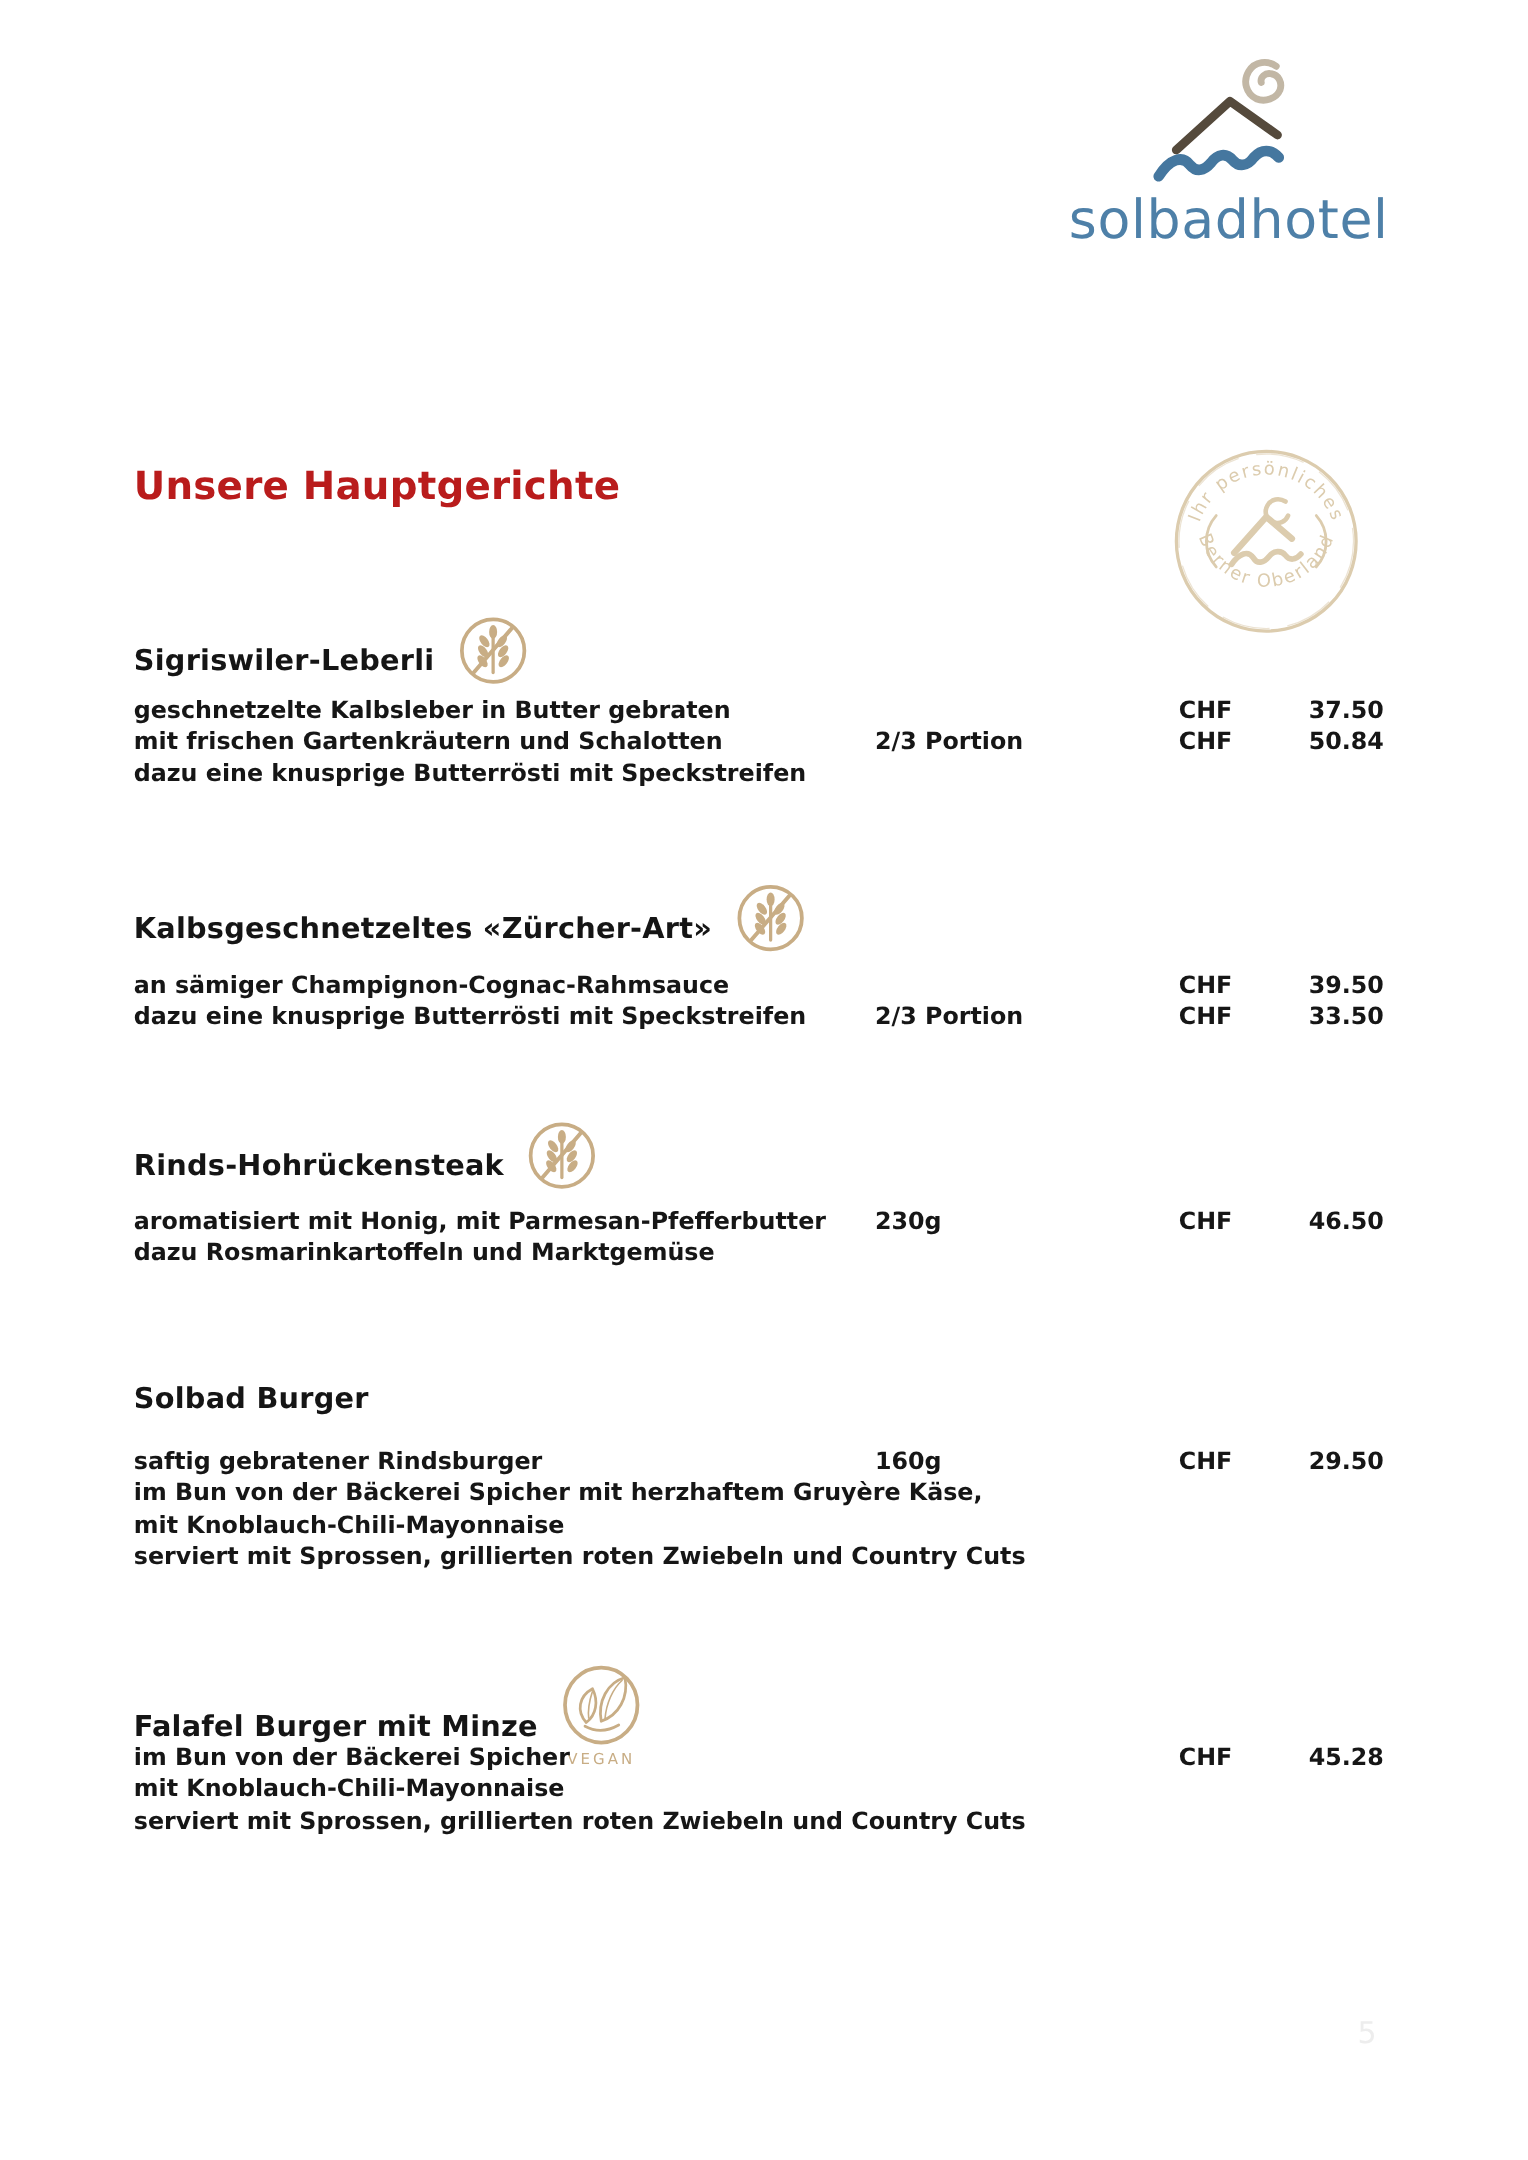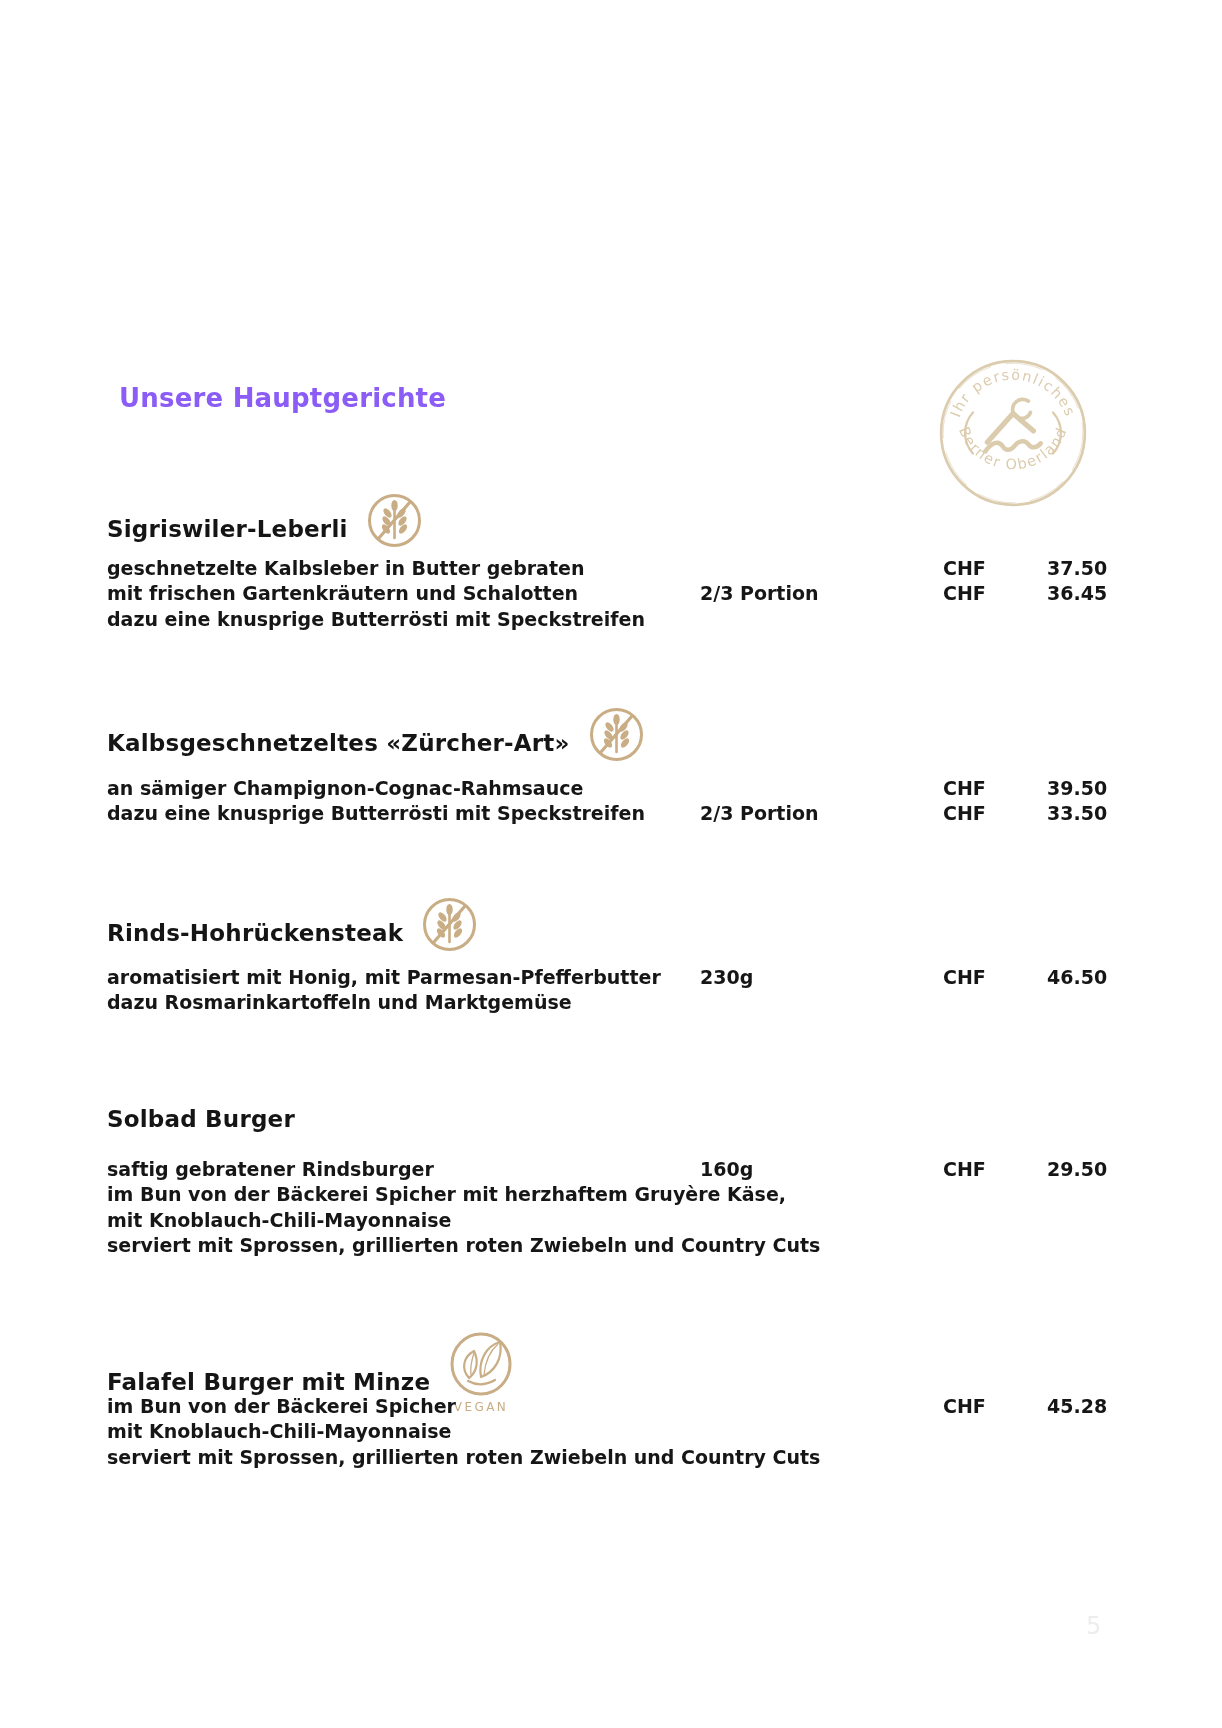--- a/index.html
+++ b/index.html
@@ -6,22 +6,22 @@
   .page{
     position:relative;width:1222px;height:1728px;background:#ffffff;
     font-family:"DejaVu Sans","Liberation Sans",sans-serif;color:#141414;overflow:hidden;
   }
   
   .logo{position:absolute;left:853px;top:40px;width:262px;height:162px;}
   
   .stamp{position:absolute;left:936px;top:356px;width:154px;height:154px;}
   
   .page-title{
-    position:absolute;left:107px;top:371px;margin:12px;
-    font-size:26px;font-weight:700;color:#8b5cf6;letter-spacing:.2px;white-space:nowrap;
+    position:absolute;left:107px;top:371px;margin:0;
+    font-size:31px;font-weight:700;color:#b91c1c;letter-spacing:.2px;white-space:nowrap;
   }
   
   .item{position:absolute;left:107px;width:1000px;}
   .item-head{display:flex;align-items:center;}
   .item-name{
     margin:0;font-size:23px;font-weight:700;color:#151515;
     letter-spacing:.2px;white-space:nowrap;line-height:30px;
   }
   .with-icon .item-name{margin-top:13px;}
   .head-icon{margin-left:18px;flex:0 0 auto;}
@@ -35,20 +35,32 @@
   
   .page-number{
     position:absolute;left:1086px;top:1612px;font-size:24px;color:#EDEDED;
   }
 </style>
 </head>
 <body>
 
 <div class="page">
 
+  <div class="logo">
+    <svg width="262" height="162" viewBox="0 0 262 162">
+
+      <path d="M 88 80 L 131 41 L 169 68" fill="none" stroke="#554A3C" stroke-width="7" stroke-linecap="round" stroke-linejoin="round"></path>
+
+      <path d="M 168 13 c -7 -5 -17 -4 -22 4 c -5 8 -2 18 6 22 c 7 3 16 0 19 -7 c 2 -6 -1 -12 -7 -13 c -5 -1 -9 3 -8 7" fill="none" stroke="#C2B7A5" stroke-width="5.5" stroke-linecap="round"></path>
+
+      <path d="M 74 101 c 9 -14 19 -17 25 -9 c 5 6 11 5 17 -2 c 5 -7 12 -8 17 -2 c 5 6 12 5 17 -2 c 6 -7 14 -7 20 0" fill="none" stroke="#45779F" stroke-width="8.5" stroke-linecap="round"></path>
+
+      <text x="2" y="150" font-size="43" letter-spacing="0.5" fill="#4E80A8" font-family="DejaVu Sans, Liberation Sans, sans-serif">solbadhotel</text>
+    </svg>
+  </div>
 
   <div class="stamp">
     <svg width="154" height="154" viewBox="0 0 150 150">
       <defs>
         <path id="stampTop" d="M 20 78 A 55 55 0 0 1 130 78"></path>
         <path id="stampBottom" d="M 22 70 A 55 55 0 0 0 128 70"></path>
       </defs>
       <circle cx="75" cy="75" r="70" fill="none" stroke="#DCCCAE" stroke-width="2.6"></circle>
       <circle cx="75" cy="75" r="68" fill="none" stroke="#DCCCAE" stroke-width="1" opacity="0.55" stroke-dasharray="38 14"></circle>
 
@@ -94,21 +106,21 @@
       <div class="line">
         <span class="cell-desc">geschnetzelte Kalbsleber in Butter gebraten</span>
         <span class="cell-portion"></span>
         <span class="cell-cur">CHF</span>
         <span class="cell-price">37.50</span>
       </div>
       <div class="line">
         <span class="cell-desc">mit frischen Gartenkräutern und Schalotten</span>
         <span class="cell-portion">2/3 Portion</span>
         <span class="cell-cur">CHF</span>
-        <span class="cell-price">36.45</span>
+        <span class="cell-price">50.84</span>
       </div>
       <div class="line">
         <span class="cell-desc">dazu eine knusprige Butterrösti mit Speckstreifen</span>
         <span class="cell-portion"></span>
         <span class="cell-cur"></span>
         <span class="cell-price"></span>
       </div>
     </div>
   </section>
 

